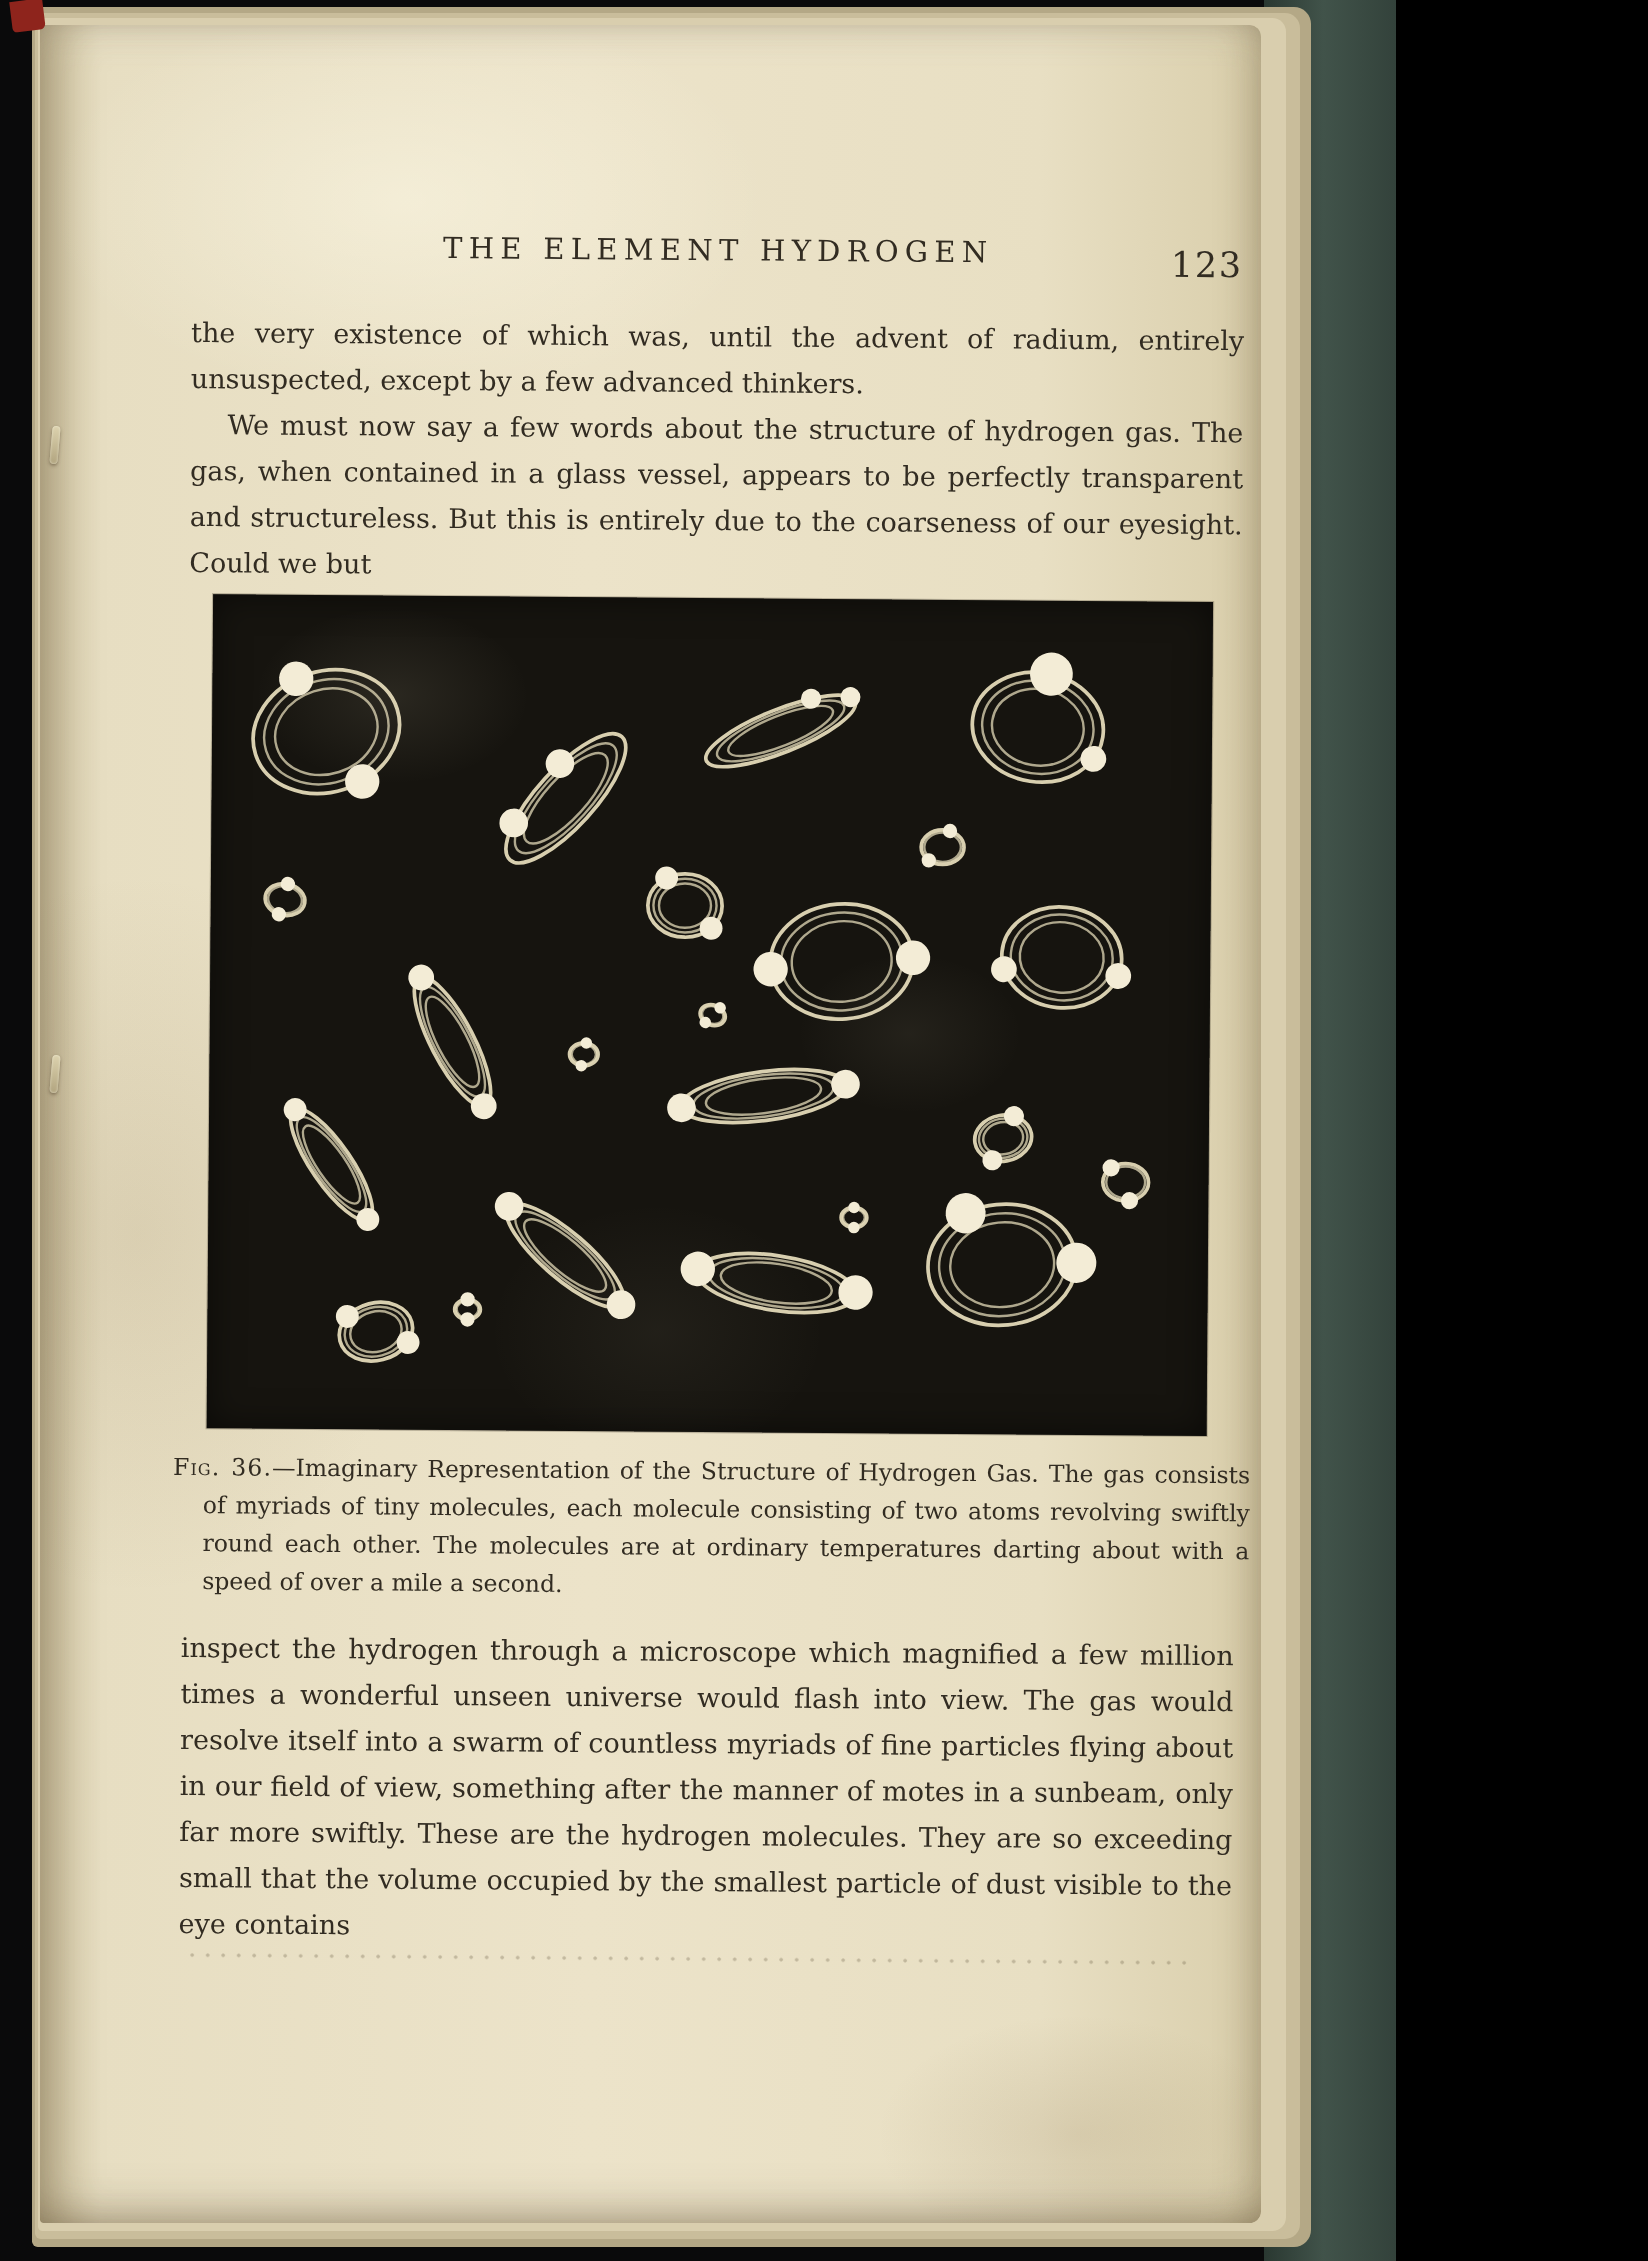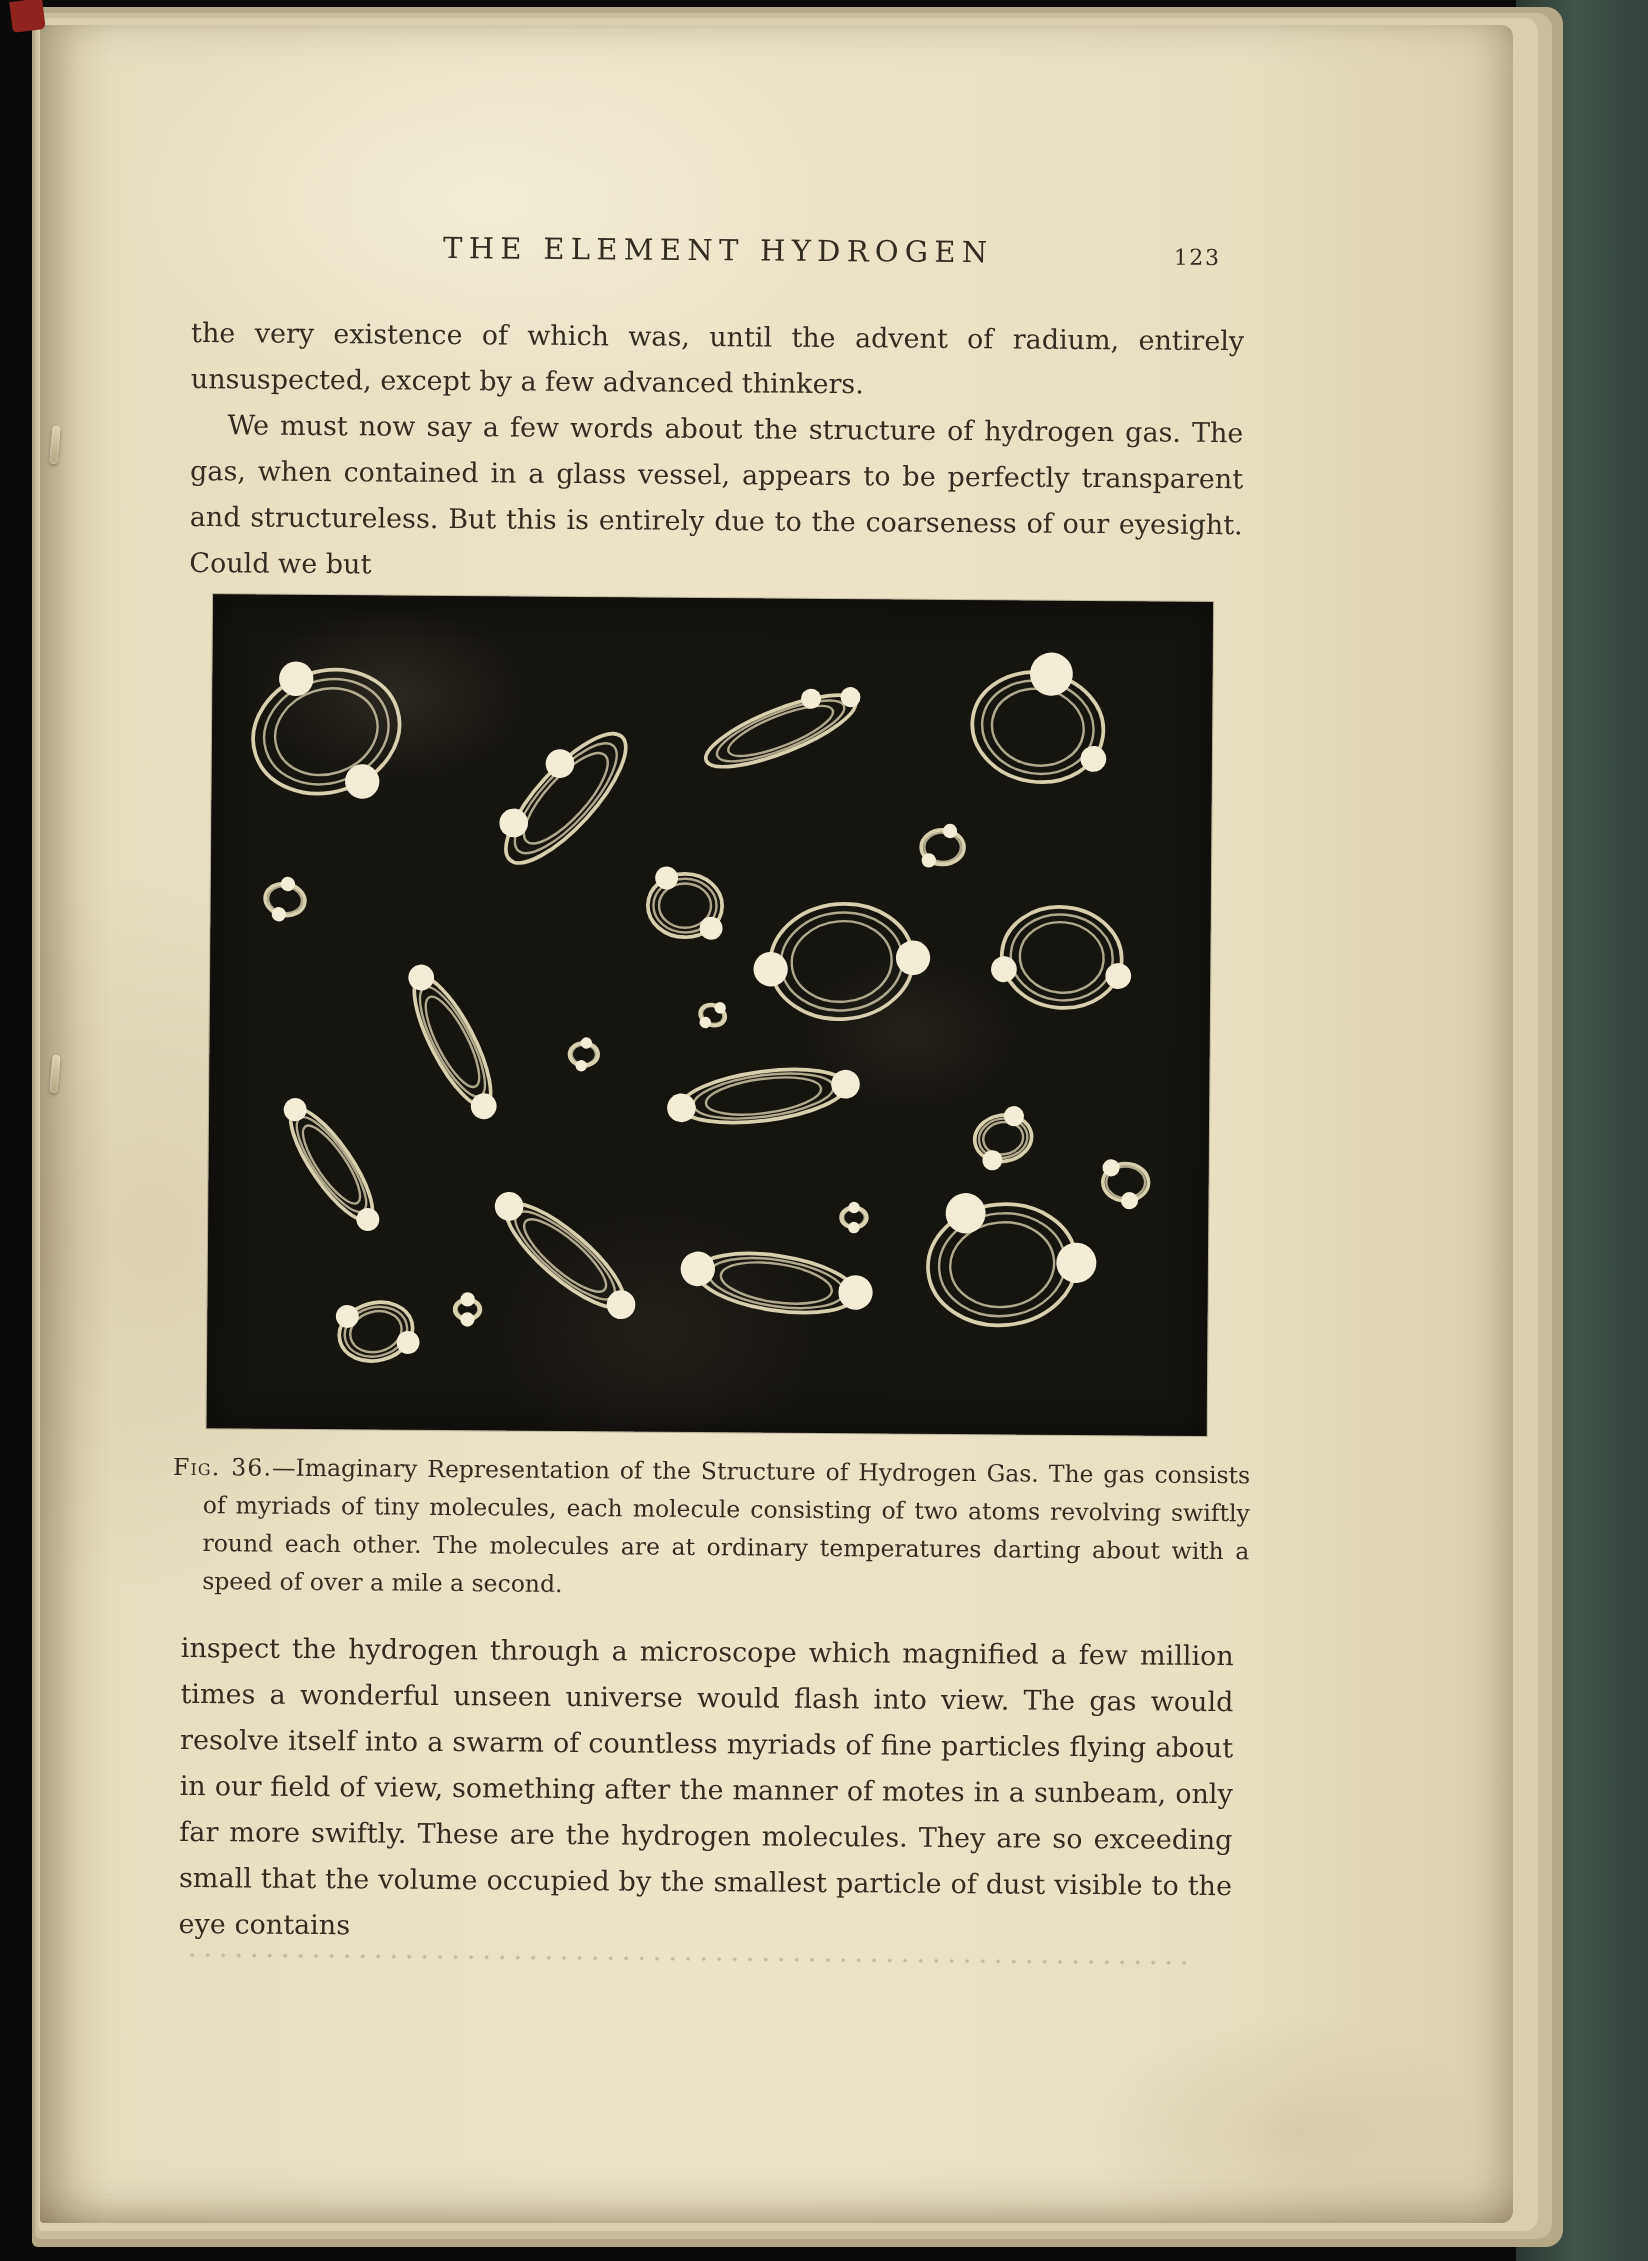--- a/index.html
+++ b/index.html
@@ -1,17 +1,17 @@
 <!DOCTYPE html>
 <html style="--ink: #322c22; --paper: #ece3c9; --cover-green: #3a4b42; --figure-bg: #16140f; --figure-ink: #e3d9b8; --figure-atom: #f3ecd6;font-size:9.2px"><head>
 <meta charset="utf-8">
 <style>
   html,body{margin:0;padding:0;background:#000;}
   .scene{
-    position:relative;width:1648px;height:2261px;overflow:hidden;
+    position:relative;width:1396px;height:2261px;overflow:hidden;
     background:#0a0a0b;
     font-family:"DejaVu Serif", serif;
   }
   
   .cover{
     position:absolute;top:0;right:0;width:132px;height:100%;
     background:linear-gradient(90deg, #2a3831 0%, #41534a 45%, #33423b 100%);
   }
   
   .stack1{position:absolute;left:32px;top:6.9px;right:85px;bottom:13.7px;
@@ -53,21 +53,21 @@
     transform:rotate(0.45deg);transform-origin:0 0;
     color:var(--ink, #32два);
     color:var(--ink, #322c22);
   }
   .header{position:relative;height:40px;margin-bottom:41px;}
   .running-title{
     display:block;text-align:center;
     font-size:29px;letter-spacing:6.3px;color:var(--ink,#322c22);
   }
   .page-number{
-    position:absolute;right:24px;top:8px;font-size:22px;letter-spacing:1.7px;margin-left:44px;
+    position:absolute;right:2px;top:8px;font-size:35px;letter-spacing:1.7px;margin-left:44px;
   }
   p.body{
     margin:0;font-size:27px;line-height:46px;text-align:justify;
     color:var(--ink,#322c22);
   }
   p.body.indent{text-indent:37px;}
   
   .figure{
     margin:8px 0 0 24px;width:1000px;height:834px;
     background:

